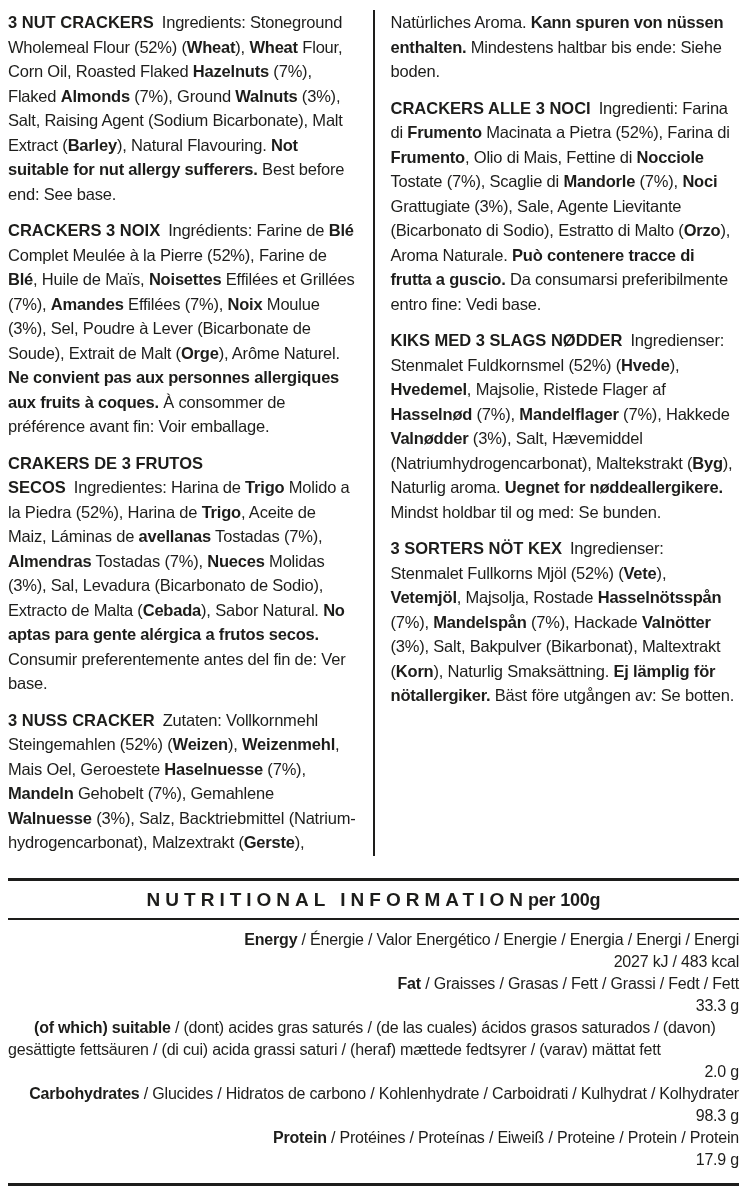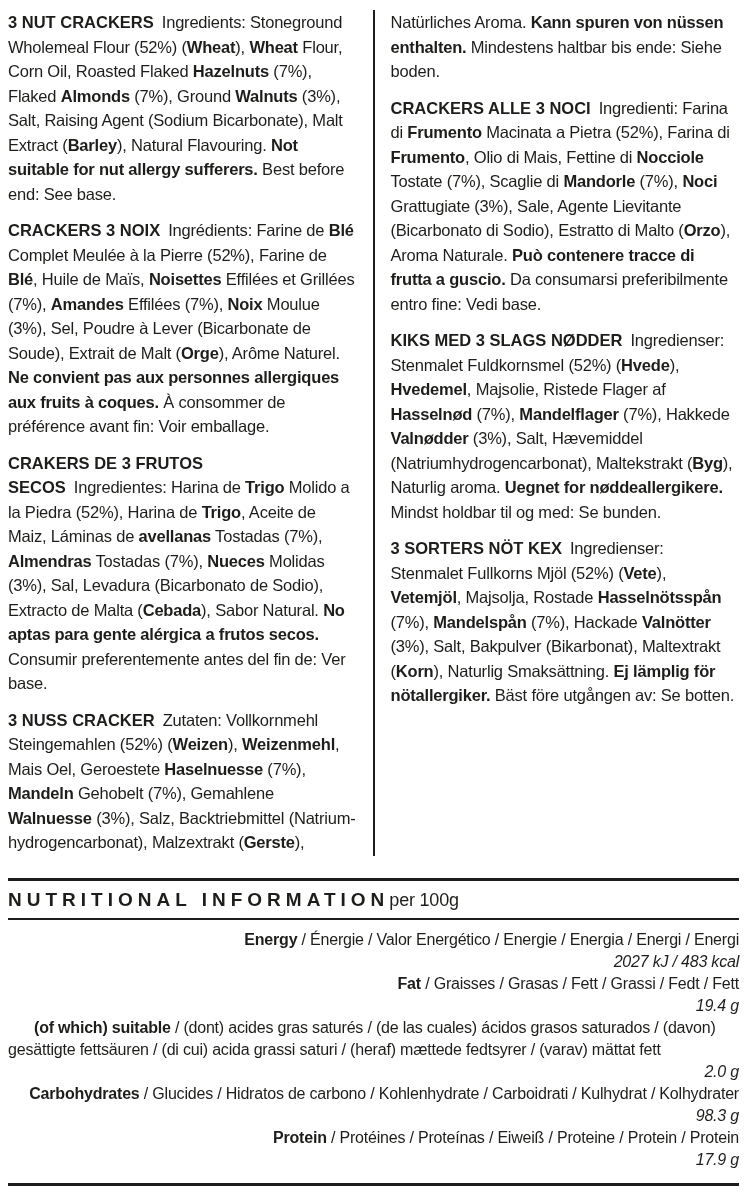--- a/index.html
+++ b/index.html
@@ -26,30 +26,30 @@
   .section { margin-bottom:12px; }
   .seg-h { font-weight:bold; margin-right:8px; letter-spacing:0; }
   .seg-b { font-weight:bold; }
   .seg-r { font-weight:normal; }
 
   
   .nutrition { margin-top:16px; }
   .rule-thick { height:3px; background:#1d1d1b; }
   .rule-thin  { height:2px; background:#1d1d1b; }
   .ntitle-row {
-    display:flex; justify-content:flex-start; align-items:baseline;
+    display:flex; justify-content:center; align-items:baseline;
     padding:8px 0 7px 0;
   }
   .ntitle { font-weight:bold; font-size:19px; letter-spacing:5px; }
-  .nper   { font-weight:normal; font-size:18px; letter-spacing:-0.2px; }
+  .nper   { font-weight:bold; font-size:18px; letter-spacing:-0.2px; }
   .nrows  { padding:9px 0 12px 0; font-size:16px; line-height:22px; letter-spacing:-0.2px; }
   .nrow   { display:flex; align-items:flex-end;flex-direction:column; }
   .nrow .nlabel { flex:1 1 auto; }
   .nrow.indent .nlabel { text-indent:26px; }
-  .nrow .nvalue { flex:0 0 auto; white-space:nowrap; text-align:right; padding-left:12px;font-style:italic; }
+  .nrow .nvalue { flex:0 0 auto; white-space:nowrap; text-align:right; padding-left:12px; }
 </style>
 </head>
 <body>
 
 <div class="page">
 
   <div class="colwrap">
     <div class="cols">
         <p class="section"><span class="seg-h">3 NUT CRACKERS</span><span class="seg-r">Ingredients: Stoneground Wholemeal Flour (52%) (</span><span class="seg-b">Wheat</span><span class="seg-r">), </span><span class="seg-b">Wheat</span><span class="seg-r"> Flour, Corn Oil, Roasted Flaked </span><span class="seg-b">Hazelnuts</span><span class="seg-r"> (7%), Flaked </span><span class="seg-b">Almonds</span><span class="seg-r"> (7%), Ground </span><span class="seg-b">Walnuts</span><span class="seg-r"> (3%), Salt, Raising Agent (Sodium Bicarbonate), Malt Extract (</span><span class="seg-b">Barley</span><span class="seg-r">), Natural Flavouring. </span><span class="seg-b">Not suitable for nut allergy sufferers.</span><span class="seg-r"> Best before end: See base.</span></p>
         <p class="section"><span class="seg-h">CRACKERS 3 NOIX</span><span class="seg-r">Ingrédients: Farine de </span><span class="seg-b">Blé</span><span class="seg-r"> Complet Meulée à la Pierre (52%), Farine de </span><span class="seg-b">Blé</span><span class="seg-r">, Huile de Maïs, </span><span class="seg-b">Noisettes</span><span class="seg-r"> Effilées et Grillées (7%), </span><span class="seg-b">Amandes</span><span class="seg-r"> Effilées (7%), </span><span class="seg-b">Noix</span><span class="seg-r"> Moulue (3%), Sel, Poudre à Lever (Bicarbonate de Soude), Extrait de Malt (</span><span class="seg-b">Orge</span><span class="seg-r">), Arôme Naturel. </span><span class="seg-b">Ne convient pas aux personnes allergiques aux fruits à coques.</span><span class="seg-r"> À consommer de préférence avant fin: Voir emballage.</span></p>
@@ -69,21 +69,21 @@
       <span class="nper">per 100g</span>
     </div>
     <div class="rule-thin"></div>
     <div class="nrows">
         <div class="nrow">
           <div class="nlabel"><span class="seg-b">Energy</span> / Énergie / Valor Energético / Energie / Energia / Energi / Energi</div>
           <div class="nvalue">2027 kJ / 483 kcal</div>
         </div>
         <div class="nrow">
           <div class="nlabel"><span class="seg-b">Fat</span> / Graisses / Grasas / Fett / Grassi / Fedt / Fett</div>
-          <div class="nvalue">19.4 g</div>
+          <div class="nvalue">33.3 g</div>
         </div>
         <div class="nrow indent">
           <div class="nlabel"><span class="seg-b">(of which) suitable</span> / (dont) acides gras saturés / (de las cuales) ácidos grasos saturados / (davon) gesättigte fettsäuren / (di cui) acida grassi saturi / (heraf) mættede fedtsyrer / (varav) mättat fett</div>
           <div class="nvalue">2.0 g</div>
         </div>
         <div class="nrow">
           <div class="nlabel"><span class="seg-b">Carbohydrates</span> / Glucides / Hidratos de carbono / Kohlenhydrate / Carboidrati / Kulhydrat / Kolhydrater</div>
           <div class="nvalue">98.3 g</div>
         </div>
         <div class="nrow">

